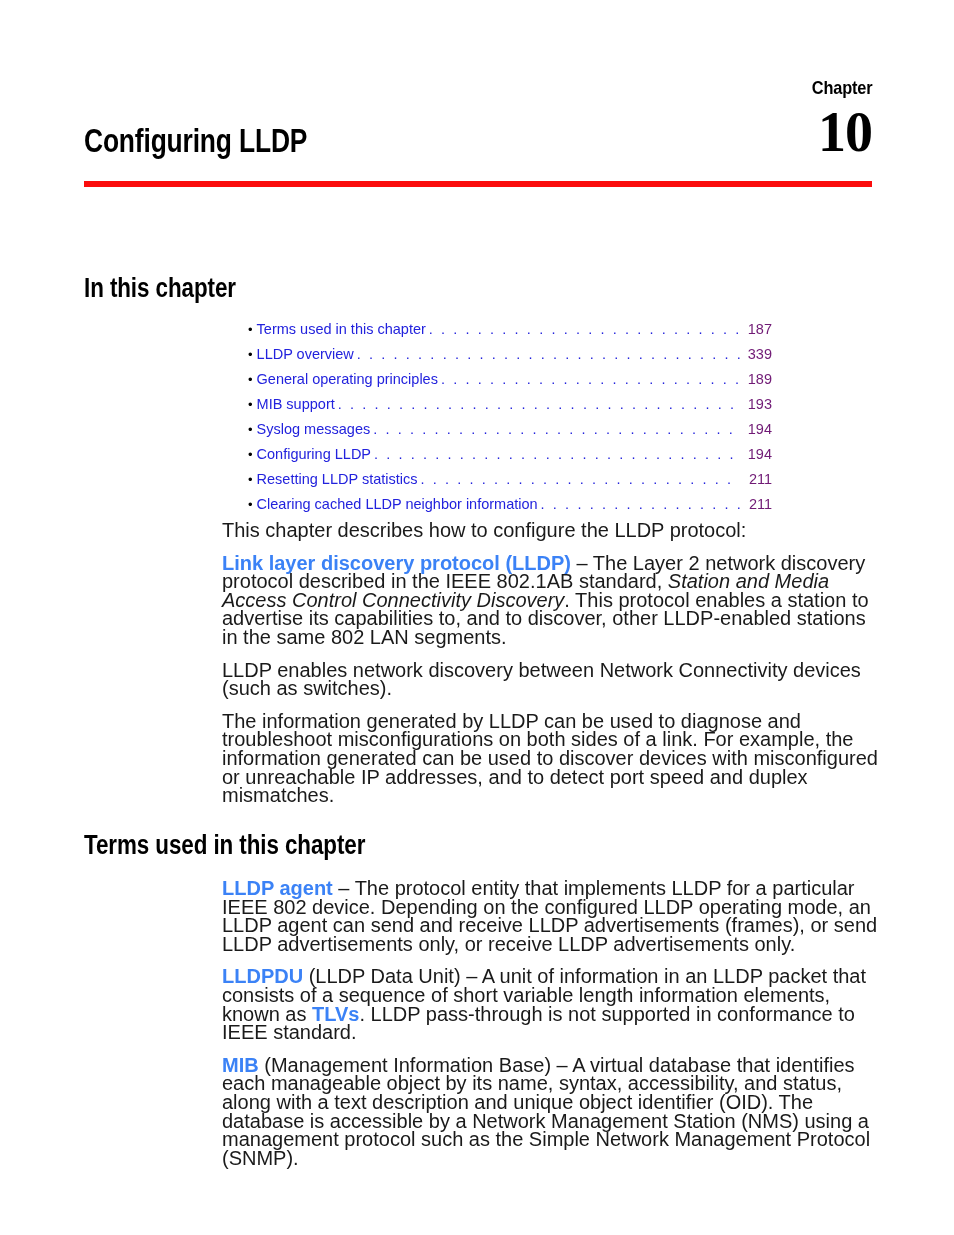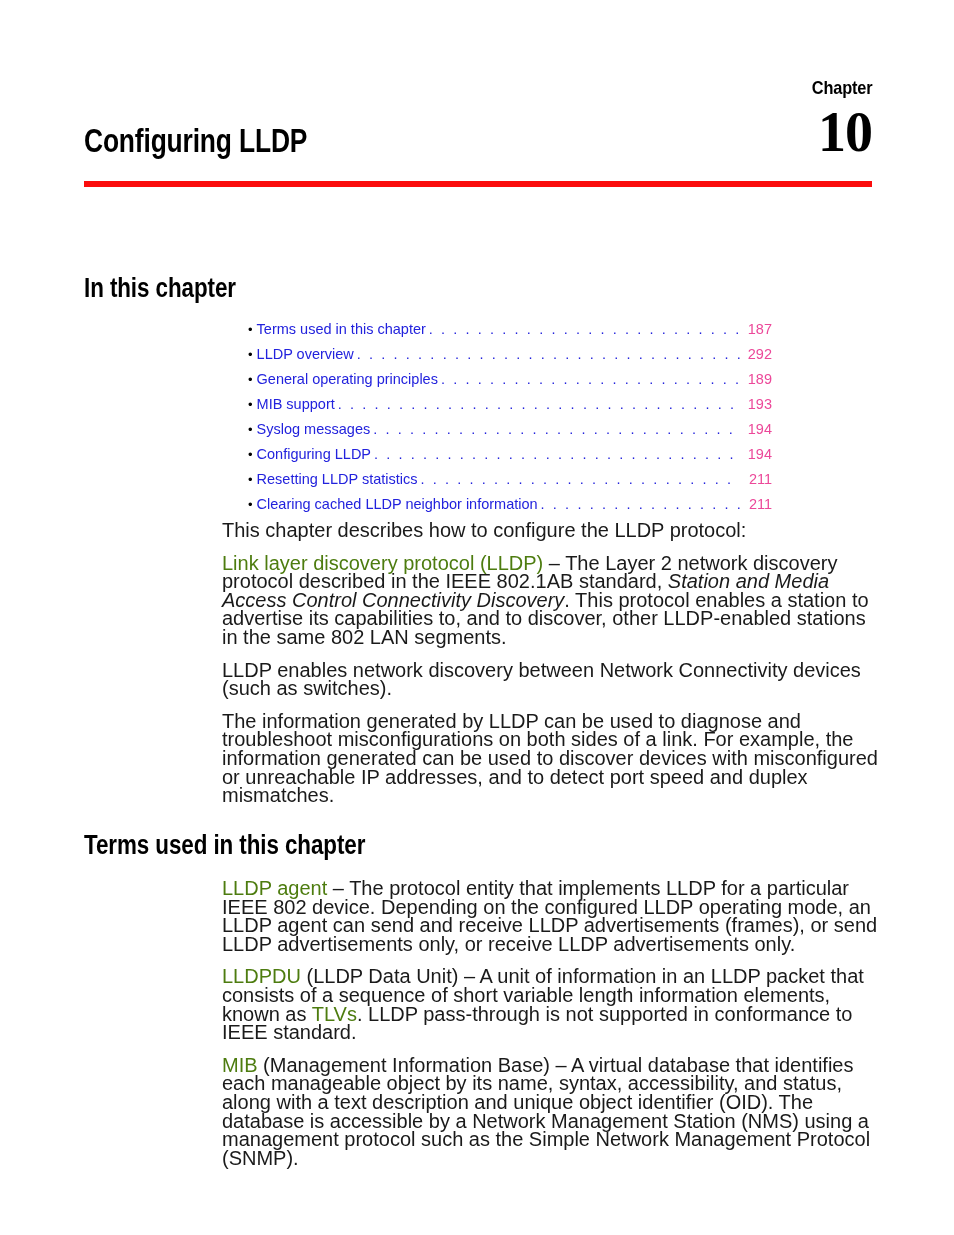--- a/index.html
+++ b/index.html
@@ -118,42 +118,42 @@
     white-space: nowrap;
     color: #2222dd;
     font-size: 14.5px;
     letter-spacing: 2.1px;
     margin: 0 2px 0 3px;
   }
   .toc-page {
     flex: 0 0 auto;
     width: 30px;
     text-align: right;
-    color: #ec4899;
+    color: #701a75;
     font-size: 14.5px;
   }
 
   
   .body-block {
     position: absolute;
     left: 222px;
     width: 656px;
   }
   #body-intro { top: 521px; }
   #body-terms { top: 879px; }
 
   .para {
     font-size: 20px;
     line-height: 18.6px;
     color: #1a1a1a;
     margin: 0 0 14px 0;
     text-align: left;
   }
   .para:last-child { margin-bottom: 0; }
-  .para b { font-weight: normal; color: #4d7c0f; }
+  .para b { font-weight: bold; color: #3b82f6; }
   .para i { font-style: italic; }
 </style>
 </head>
 <body>
 
 <div class="chapter-header">
   <div class="chapter-label">Chapter</div>
   <div class="chapter-number">10</div>
   <div class="chapter-title">Configuring LLDP</div>
 </div>
@@ -165,21 +165,21 @@
     <div class="toc-item">
       <span class="toc-bullet">•</span>
       <span class="toc-label">Terms used in this chapter</span>
       <span class="toc-leader">. . . . . . . . . . . . . . . . . . . . . . . . . . . . . . . . . . . . . . . . . . . . . . .</span>
       <span class="toc-page">187</span>
     </div>
     <div class="toc-item">
       <span class="toc-bullet">•</span>
       <span class="toc-label">LLDP overview</span>
       <span class="toc-leader">. . . . . . . . . . . . . . . . . . . . . . . . . . . . . . . . . . . . . . . . . . . . . . . . . . . . . .</span>
-      <span class="toc-page">292</span>
+      <span class="toc-page">339</span>
     </div>
     <div class="toc-item">
       <span class="toc-bullet">•</span>
       <span class="toc-label">General operating principles</span>
       <span class="toc-leader">. . . . . . . . . . . . . . . . . . . . . . . . . . . . . . . . . . . . . .</span>
       <span class="toc-page">189</span>
     </div>
     <div class="toc-item">
       <span class="toc-bullet">•</span>
       <span class="toc-label">MIB support</span>

